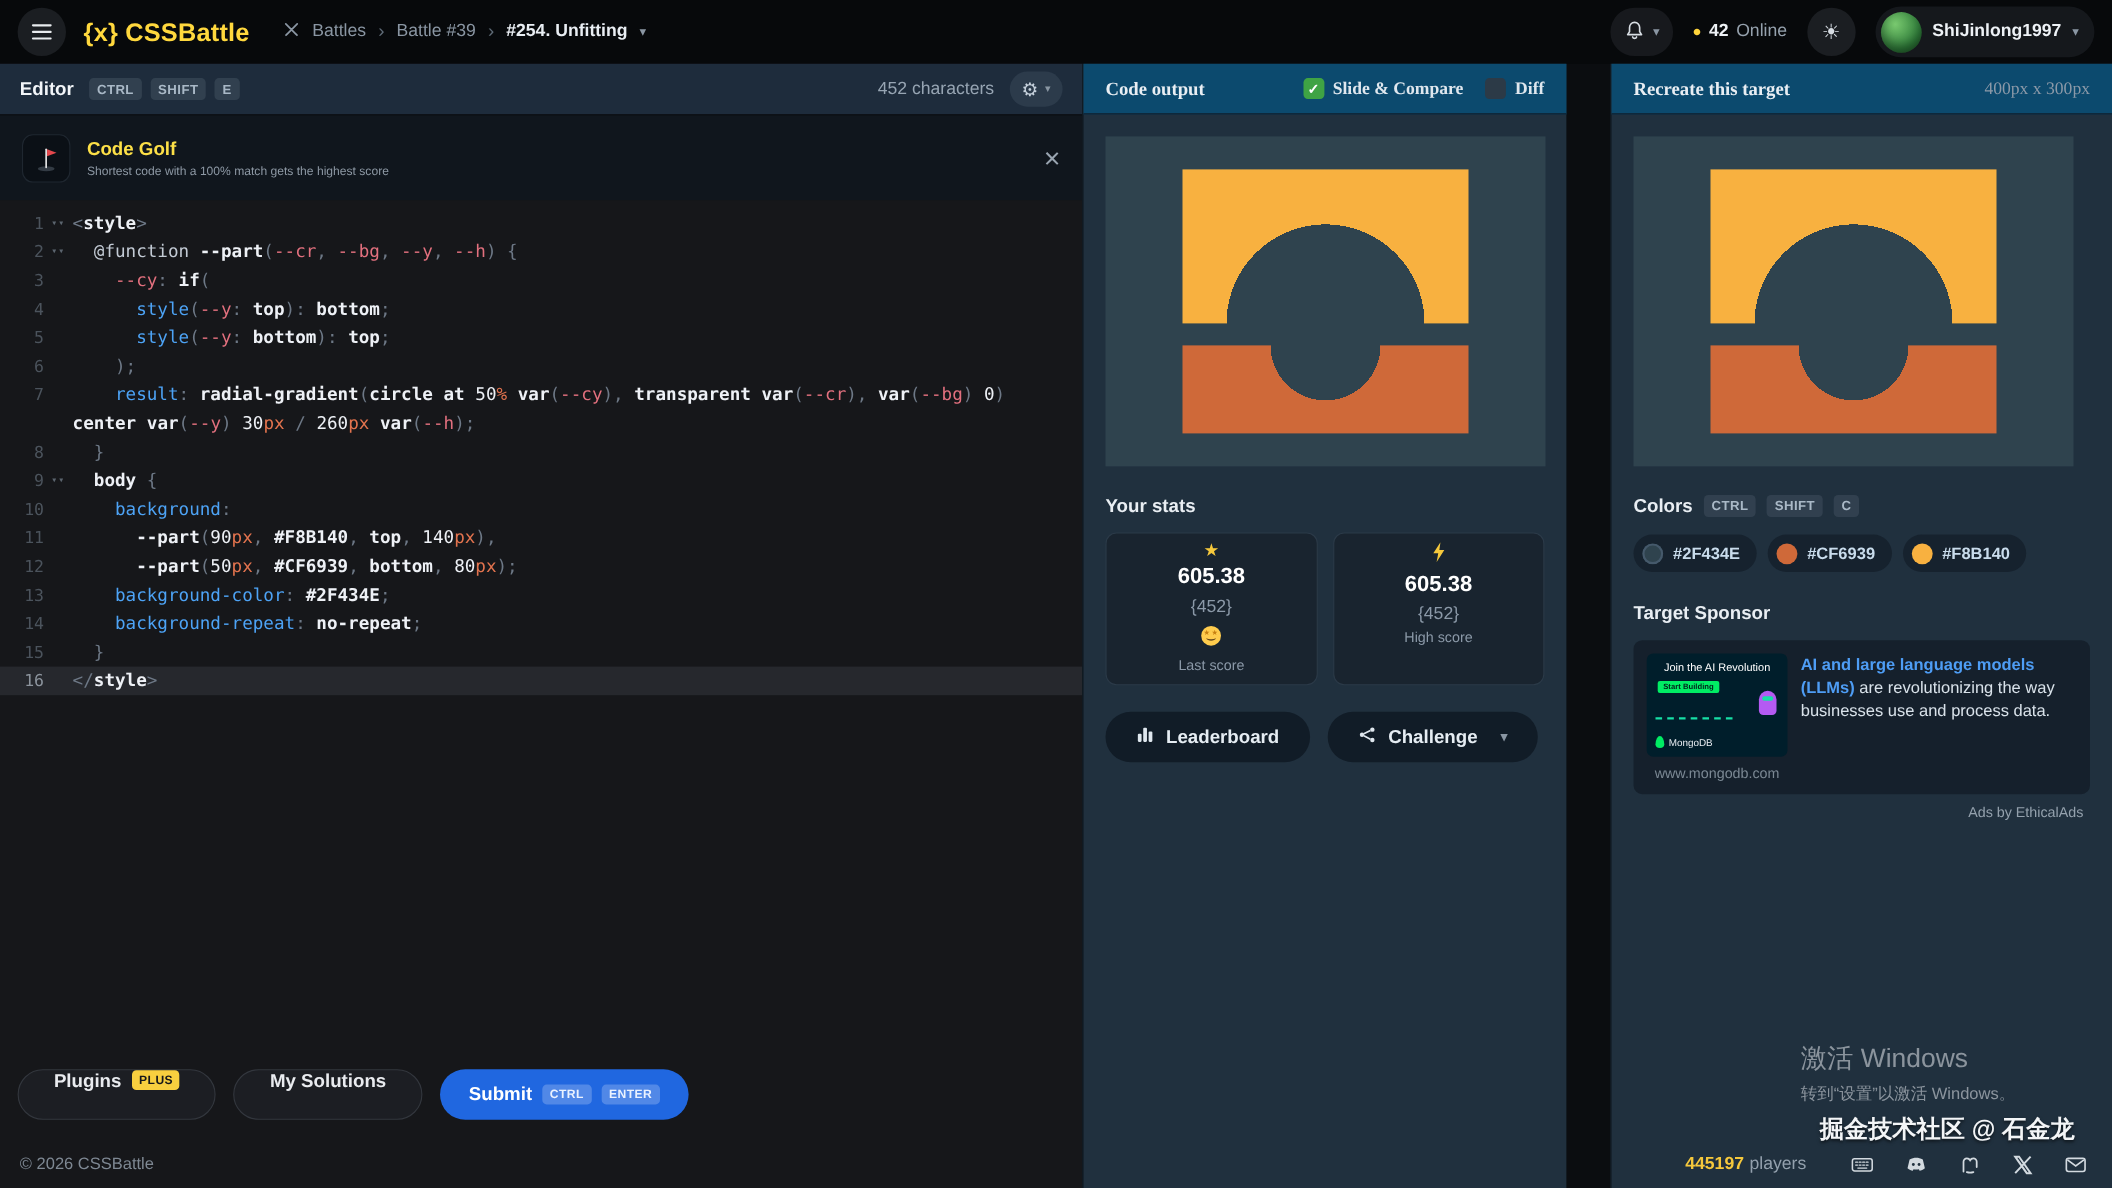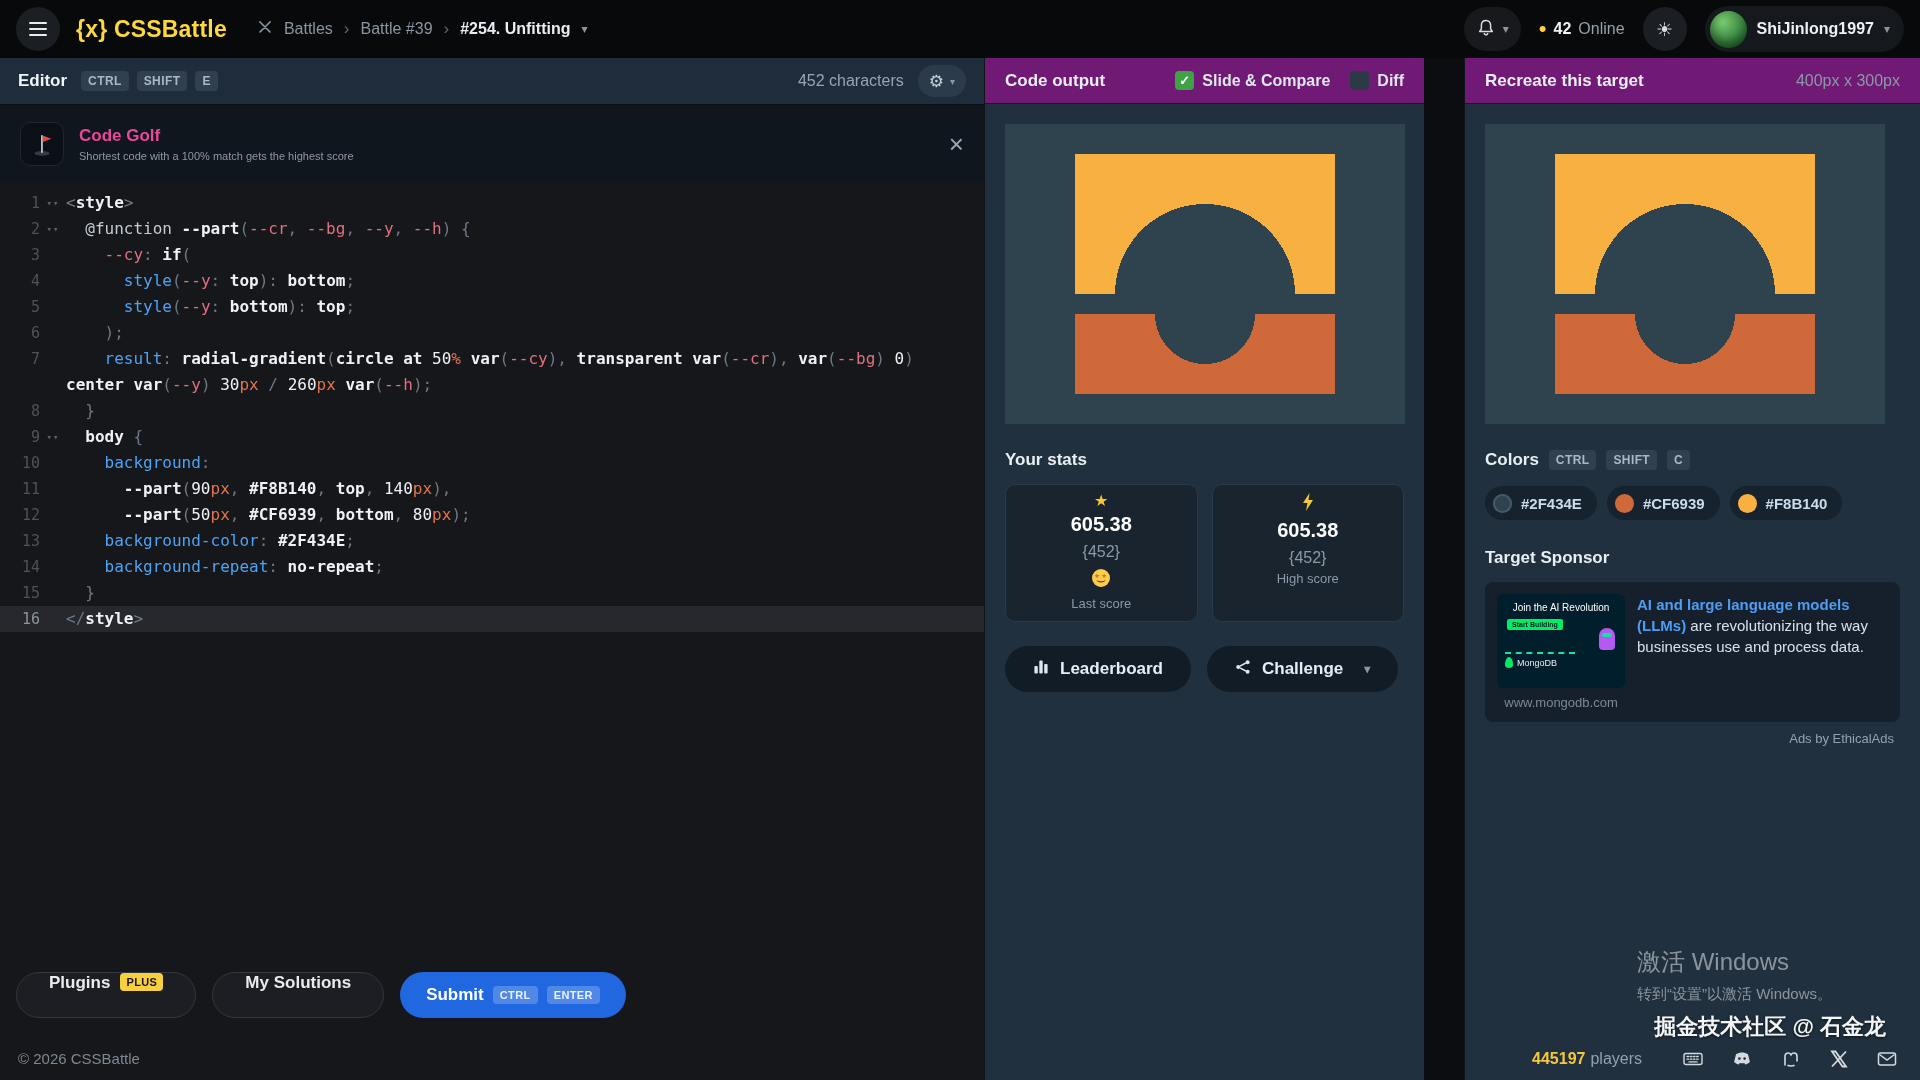--- a/index.html
+++ b/index.html
@@ -41,21 +41,21 @@
   .ed-title { color:#f2f5f8; font-size:17px; font-weight:bold; margin-right:6px; }
   .kbd { background:#31404f; color:#a9b8c6; font-size:12px; font-weight:bold; padding:3px 7px; border-radius:4px; letter-spacing:.4px; }
   .ed-right { margin-left:auto; display:flex; align-items:center; gap:14px; }
   .char-count { color:#97a5b3; font-size:16px; }
   .gear-btn { height:32px; border-radius:16px; background:#2c3b4b; display:flex; align-items:center; gap:6px; padding:0 11px; color:#c6d1dc; }
   .gear-glyph { font-size:17px; }
   .gear-btn .caret { font-size:10px; }
 
   .golf-banner { height:78px; background:#10161d; border-top:1px solid #0a0e13; display:flex; align-items:center; gap:15px; padding:0 20px; }
   .golf-icon { width:44px; height:44px; border-radius:10px; background:#0b1016; border:1px solid #1f2730; display:flex; align-items:center; justify-content:center; }
-  .golf-title { color:#ec4899; font-size:17px; font-weight:bold; }
+  .golf-title { color:#fde047; font-size:17px; font-weight:bold; }
   .golf-sub { color:#8d98a4; font-size:11px; margin-top:4px; }
   .close-btn { margin-left:auto; color:#9aa5b1; font-size:26px; line-height:1; }
 
   .code-area { flex:1 1 auto; overflow:hidden; padding-top:8px; font-family:"DejaVu Sans Mono", monospace; font-size:16px; }
   .code-line { display:flex; line-height:26px; }
   .code-line.active { background:#26282d; }
   .gutter { flex:0 0 40px; text-align:right; color:#4b535c; font-size:15px; user-select:none; }
   .code-line.active .gutter { color:#8c949d; }
   .fold { flex:0 0 26px; text-align:center; color:#5b646e; font-size:9px; letter-spacing:1px; user-select:none; }
   .code-text { flex:1 1 auto; white-space:pre-wrap; word-break:normal; padding-right:10px; }
@@ -70,21 +70,21 @@
   .tok-h { color:#eef1f6; font-weight:bold; }
 
   .editor-actions { display:flex; gap:16px; padding:16px 16px 18px; }
   .btn-dark { height:46px; border-radius:23px; background:#1c1e23; border:1px solid #33373e; color:#e9ebef; font-size:17px; font-weight:bold; display:flex; align-items:flex-start; gap:10px; padding:0 32px; }
   .badge-plus { background:#f8cf3f; color:#17181a; font-size:11px; font-weight:bold; padding:3px 6px; border-radius:4px; letter-spacing:.4px; }
   .btn-submit { height:46px; border-radius:23px; background:#2067e0; color:#ffffff; font-size:17px; font-weight:bold; display:flex; align-items:center; gap:9px; padding:0 26px; }
   .kbd-blue { background:rgba(255,255,255,.22); color:#eaf2ff; font-size:11px; font-weight:bold; padding:3px 7px; border-radius:4px; letter-spacing:.4px; }
   .editor-footer { height:44px; display:flex; align-items:center; padding:0 18px; color:#7e8893; font-size:15px; }
 
   
-  .panel-header { height:46px; background:#701a75; border-bottom:1px solid #101b26; display:flex; align-items:center; padding:0 20px; gap:20px; }
+  .panel-header { height:46px; background:#0c4a6e; border-bottom:1px solid #101b26; display:flex; align-items:center; padding:0 20px; gap:20px;font-family:Liberation Serif, serif; }
   .panel-title { color:#e9eef3; font-size:17px; font-weight:bold; margin-right:auto; }
   .panel-dim { color:#8b99a8; font-size:16px; }
   .checkbox-group { display:flex; align-items:center; gap:8px; }
   .cbx { width:19px; height:19px; border-radius:4px; display:flex; align-items:center; justify-content:center; font-size:13px; color:#fff; font-weight:bold; }
   .cbx.checked { background:#3fa344; }
   .cbx.unchecked { background:#2c3a47; }
   .cbx-label { color:#dfe7ee; font-size:16px; font-weight:bold; }
 
   .panel-body { padding:20px; }
   .art { position:relative; width:400px; height:300px; overflow:hidden; }
@@ -111,21 +111,21 @@
 
   .sponsor-title { margin-top:28px; }
   .ad-card { margin-top:14px; background:#15202c; border-radius:8px; padding:12px; display:flex; gap:12px; }
   .ad-left { width:128px; flex:0 0 128px; }
   .ad-thumb { width:128px; height:94px; border-radius:6px; background:#001e2b; padding:8px 6px; display:flex; flex-direction:column; align-items:center; overflow:hidden; position:relative; }
   .ad-thumb-title { color:#ffffff; font-size:10px; text-align:center; }
   .ad-btn { margin-top:6px; background:#00ed64; color:#00241c; font-size:7px; font-weight:bold; padding:2px 5px; border-radius:2px; align-self:flex-start; margin-left:4px; }
   .ad-doodle { position:absolute; right:10px; top:34px; width:16px; height:22px; border-radius:8px 8px 4px 4px; background:#b45af2; }
   .ad-doodle::after { content:""; position:absolute; left:3px; top:5px; width:10px; height:4px; border-radius:2px; background:#16e0a6; }
   .ad-dash { position:absolute; left:8px; top:58px; width:70px; border-top:2px dashed #16e0a6; }
-  .ad-brand { position:absolute; left:8px; bottom:20px; display:flex; align-items:center; gap:4px; color:#e9eef3; font-size:9px; }
+  .ad-brand { position:absolute; left:8px; bottom:8px; display:flex; align-items:center; gap:4px; color:#e9eef3; font-size:9px; }
   .ad-leaf { width:8px; height:11px; background:#00ed64; border-radius:50% 50% 50% 50% / 70% 70% 30% 30%; }
   .ad-url { color:#7b8894; font-size:13px; text-align:center; margin-top:7px; }
   .ad-text { color:#d9e2ea; font-size:15px; line-height:1.4; }
   .ad-bold { color:#4e9df5; font-weight:bold; }
   .ad-byline { color:#94a1ad; font-size:13px; text-align:right; padding-right:6px; margin-top:9px; }
 
   
   .activate { position:absolute; right:88px; bottom:76px; color:rgba(205,210,216,.62); z-index:5; }
   .activate .l1 { font-size:24px; }
   .activate .l2 { font-size:15px; margin-top:7px; }

